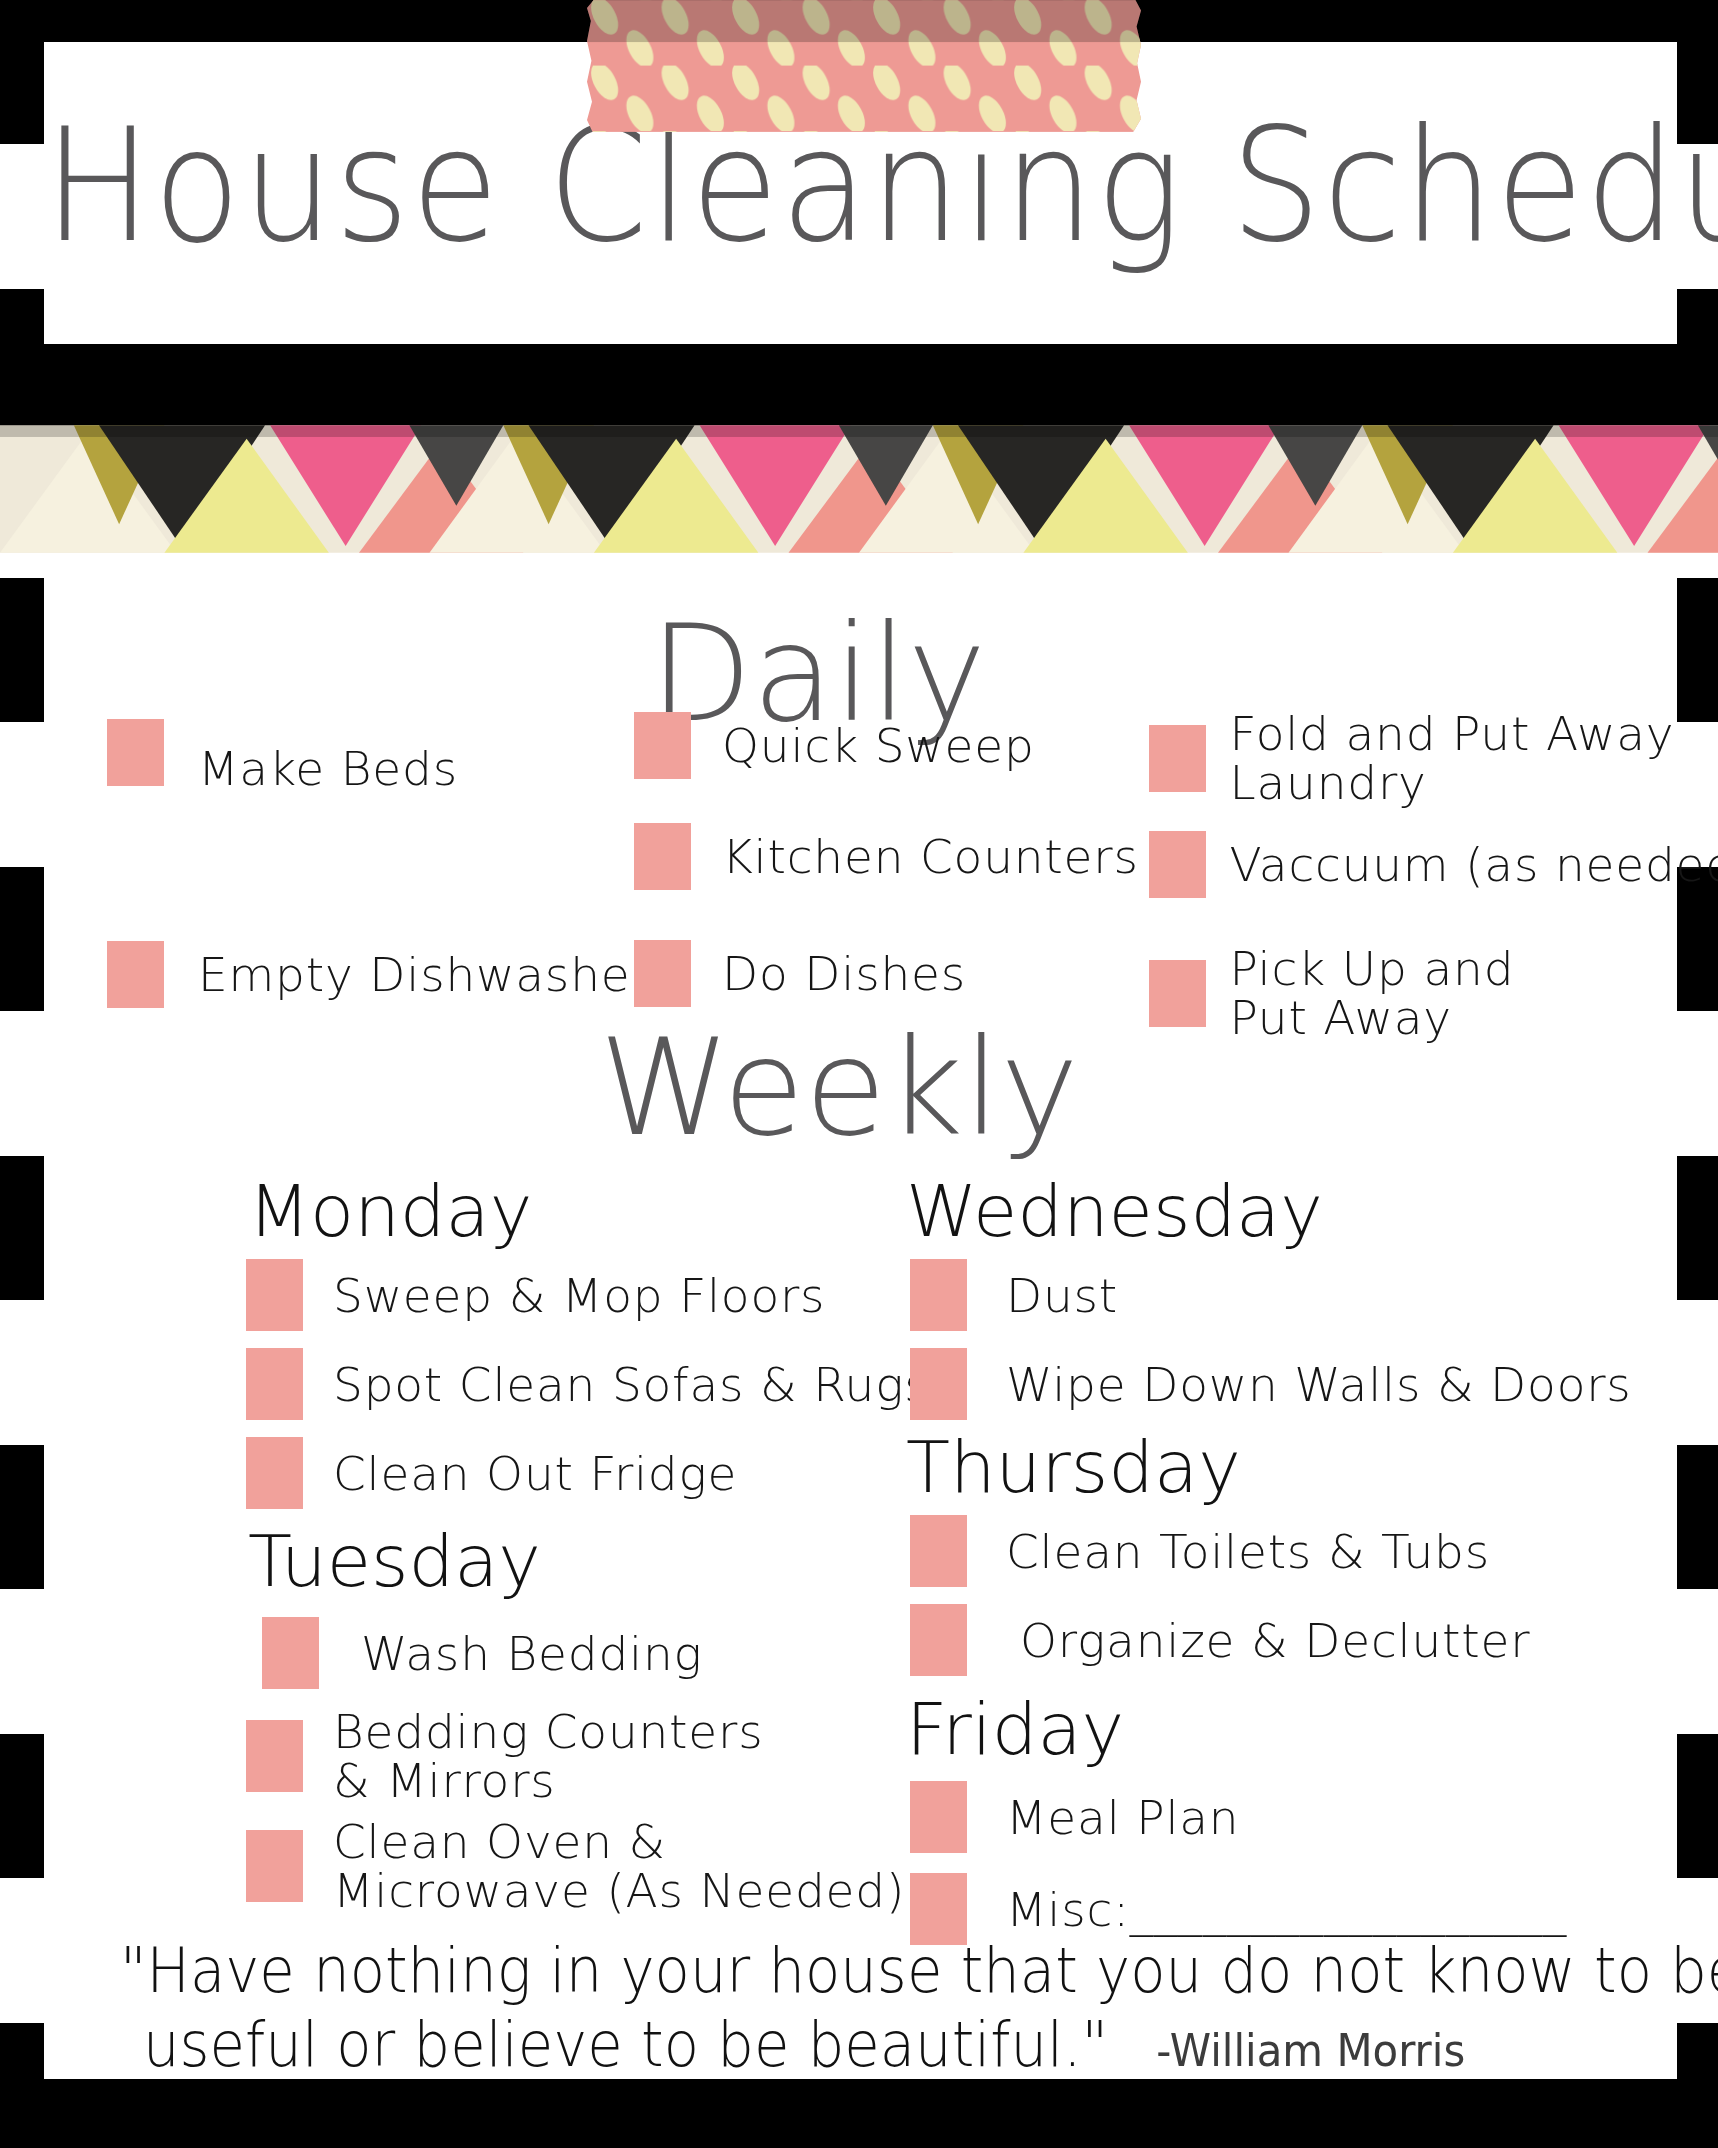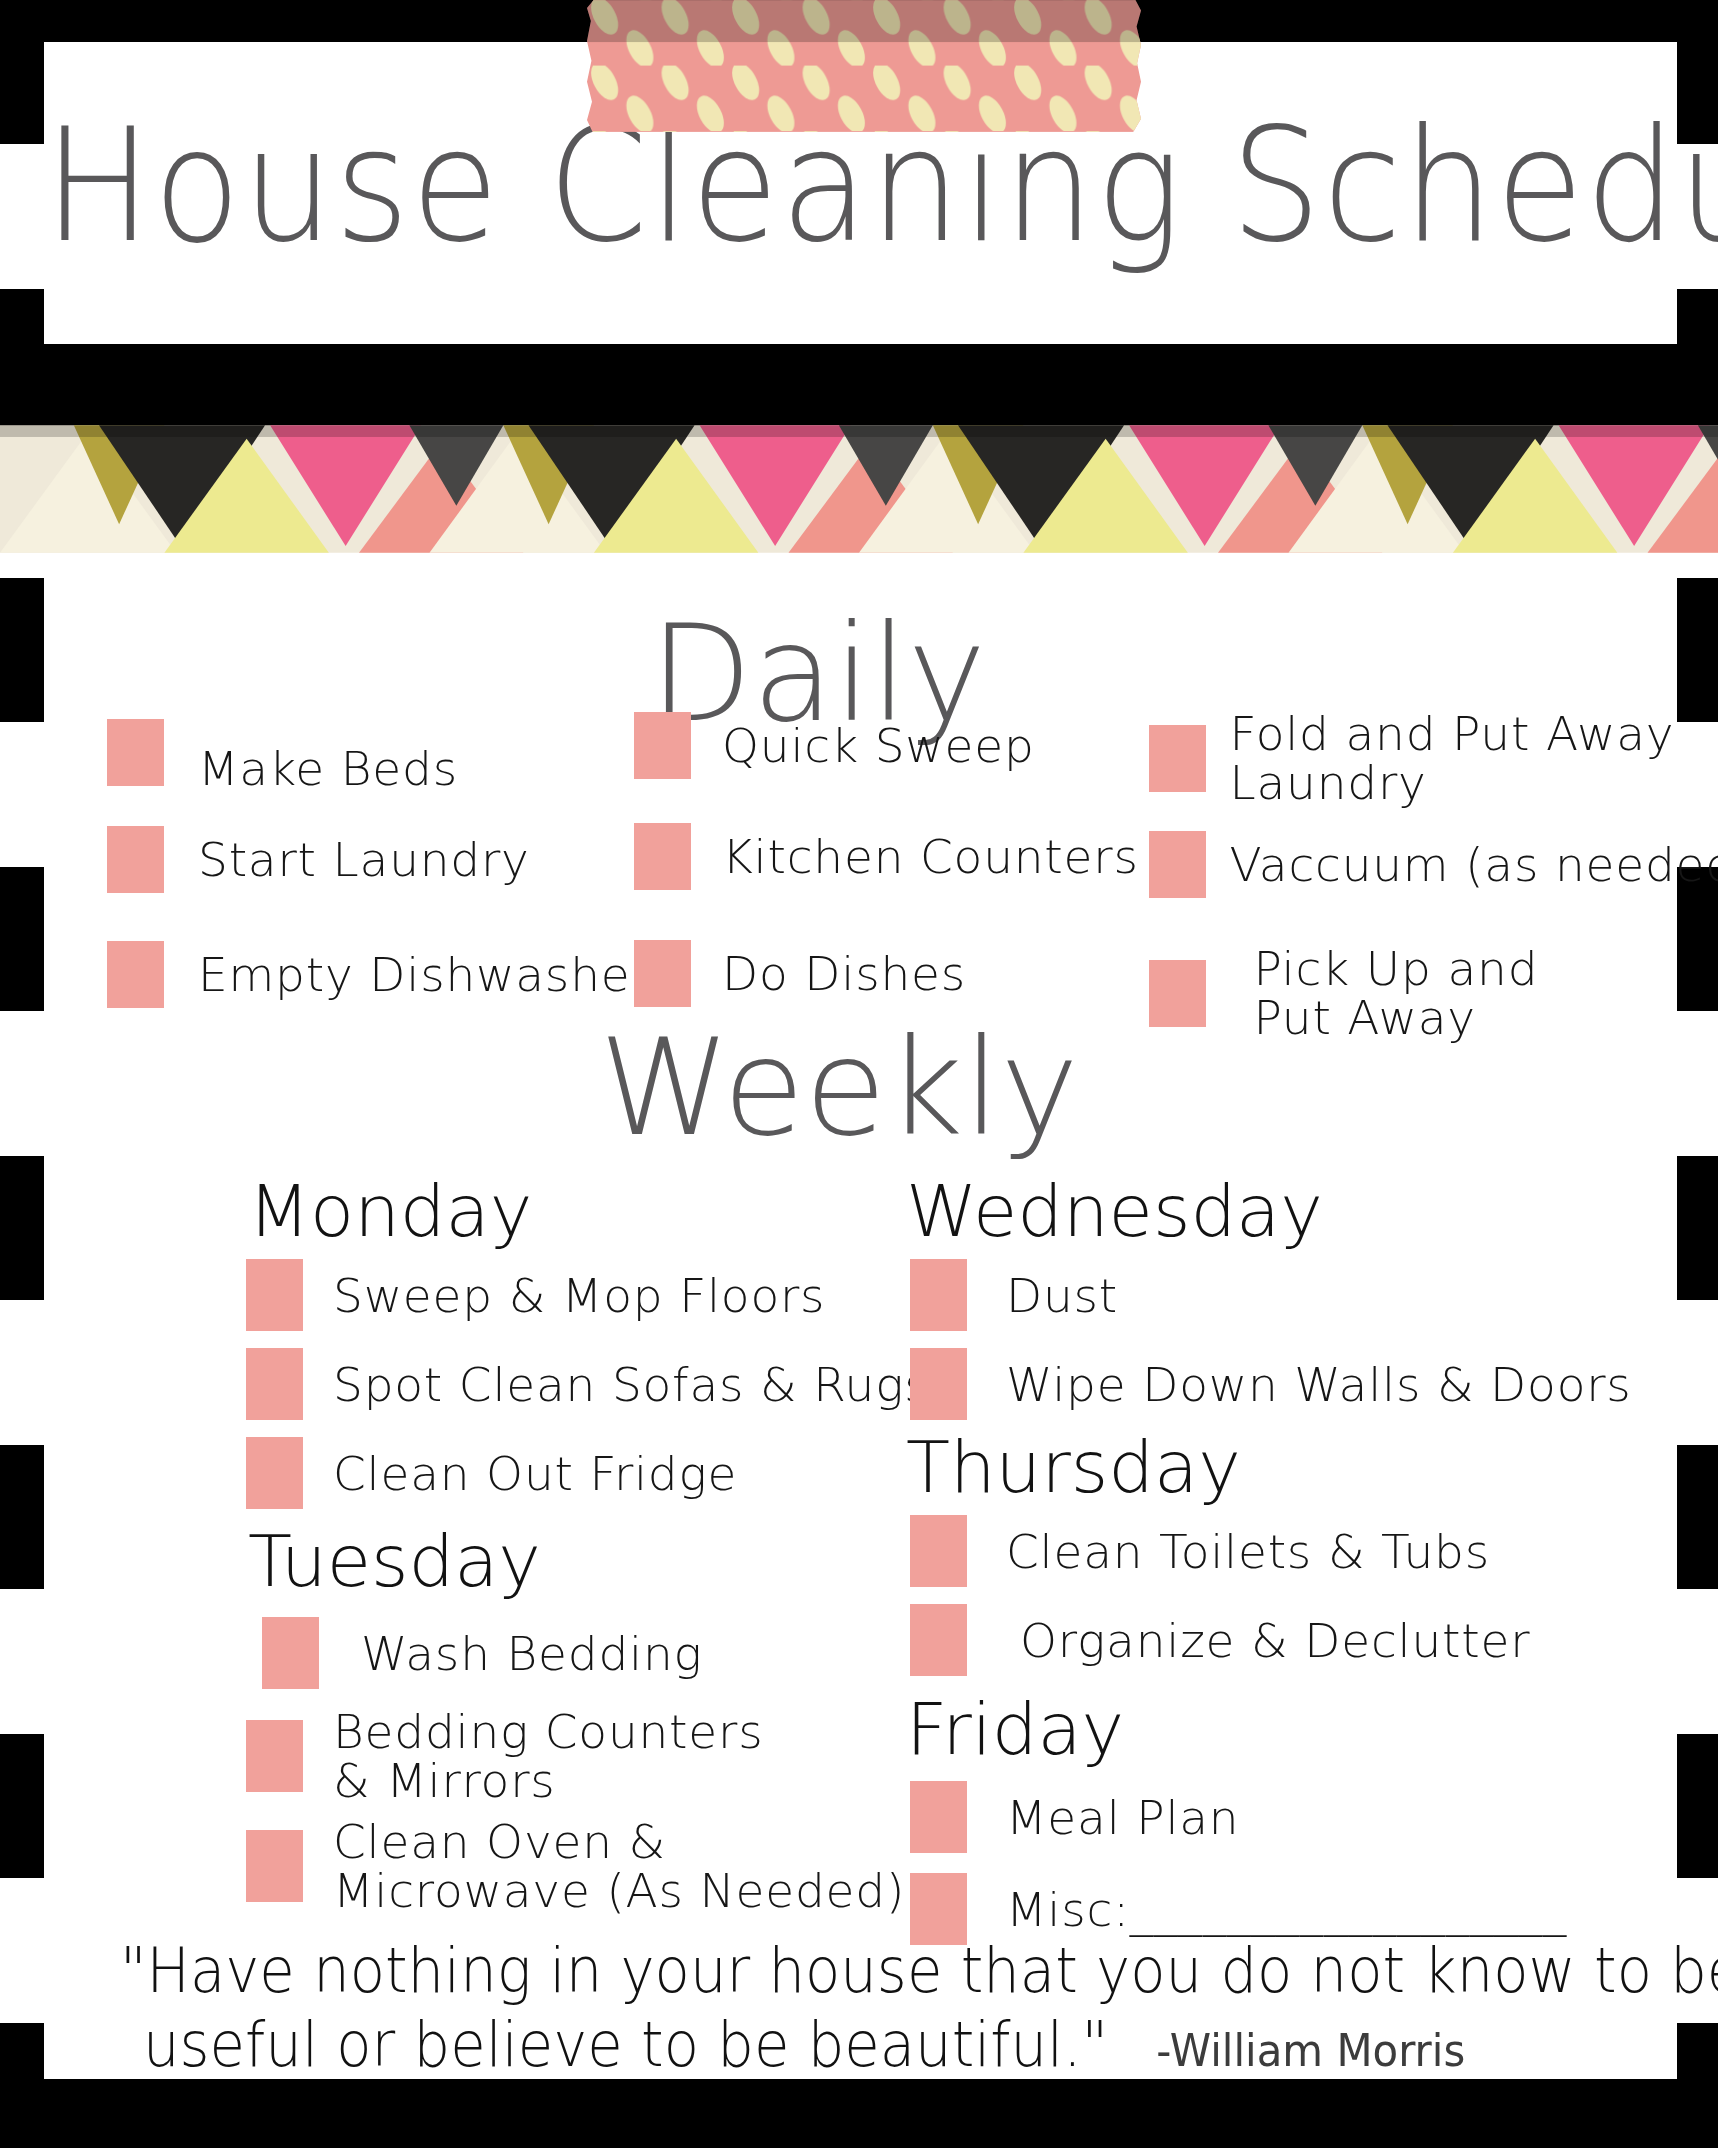--- a/index.html
+++ b/index.html
@@ -120,26 +120,20 @@
   </div>
 
   <div class="section-heading heading-daily">Daily</div>
 
   <div class="row" style="left:107px;top:712px;">
     <span class="box box-d"></span>
     <span class="lbl" style="margin-left:34px;margin-top:32px;">
         <span class="line">Make Beds</span>
       </span>
   </div>
-  <div class="row" style="left:107px;top:826px;">
-    <span class="box box-d"></span>
-    <span class="lbl" style="margin-left:34px;">
-        <span class="line">Start Laundry</span>
-      </span>
-  </div>
   <div class="row" style="left:107px;top:941px;">
     <span class="box box-d"></span>
     <span class="lbl" style="margin-left:34px;">
         <span class="line">Empty Dishwasher</span>
       </span>
   </div>
 
   <div class="row" style="left:634px;top:712px;">
     <span class="box box-d"></span>
     <span class="lbl" style="margin-left:31px;">
@@ -165,21 +159,21 @@
       <span class="line">Fold and Put Away</span>
       <span class="line">Laundry</span>
     </span>
   </div>
   <div class="row" style="left:1149px;top:831px;">
     <span class="box box-d"></span>
     <span class="lbl" style="margin-left:23.5px;">
         <span class="line">Vaccuum (as needed)</span>
       </span>
   </div>
-  <div class="row" style="left:1149px;top:944px;gap:24px;">
+  <div class="row" style="left:1149px;top:944px;">
     <span class="box box-d"></span>
     <span class="lbl" style="margin-left:23.5px;">
       <span class="line">Pick Up and</span>
       <span class="line">Put Away</span>
     </span>
   </div>
 
   <div class="section-heading heading-weekly">Weekly</div>
 
   <div class="day-heading" style="left:248px;top:1175px;">Monday</div>

